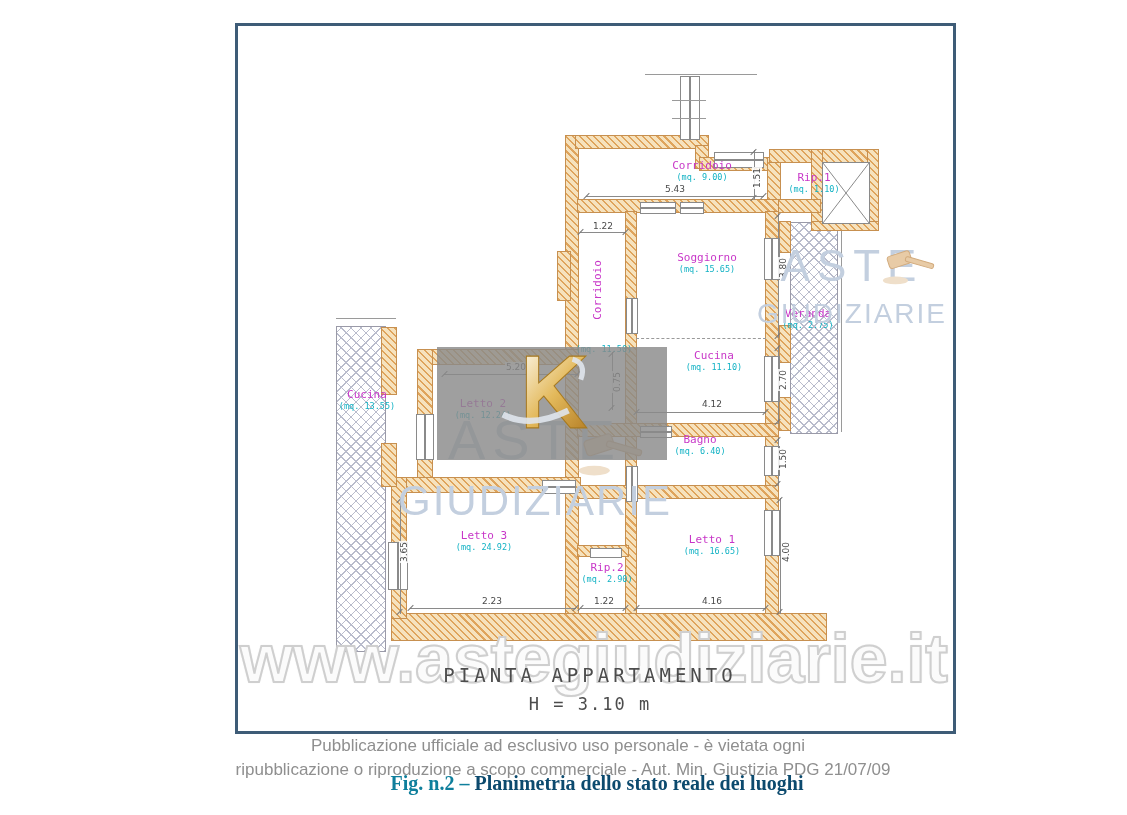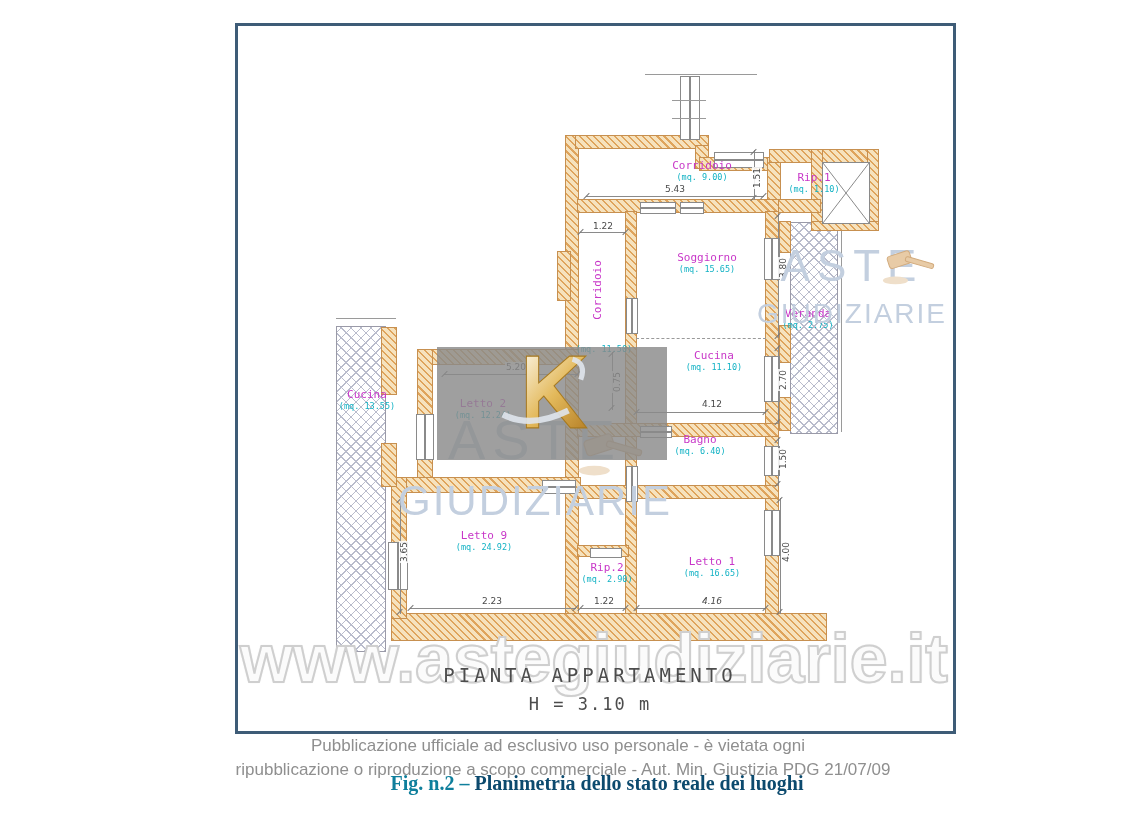--- a/index.html
+++ b/index.html
@@ -157,21 +157,21 @@
   <div class="dl v" style="left:612px;top:352px;height:58px;"></div>
 
   <span class="dimtxt" style="left:675px;top:189px;">5.43</span>
   <span class="dimtxt v" style="left:757px;top:178px;">1.51</span>
   <span class="dimtxt" style="left:603px;top:226px;">1.22</span>
   <span class="dimtxt v" style="left:783px;top:268px;">3.80</span>
   <span class="dimtxt v" style="left:783px;top:380px;">2.70</span>
   <span class="dimtxt" style="left:712px;top:404px;">4.12</span>
   <span class="dimtxt v" style="left:783px;top:459px;">1.50</span>
   <span class="dimtxt v" style="left:786px;top:552px;">4.00</span>
-  <span class="dimtxt" style="left:712px;top:601px;font-style:italic;">4.16</span>
+  <span class="dimtxt" style="left:712px;top:601px;">4.16</span>
   <span class="dimtxt" style="left:604px;top:601px;">1.22</span>
   <span class="dimtxt" style="left:492px;top:601px;">2.23</span>
   <span class="dimtxt v" style="left:404px;top:552px;">3.65</span>
   <span class="dimtxt" style="left:516px;top:367px;">5.20</span>
   <span class="dimtxt v" style="left:617px;top:382px;">0.75</span>
 
   <div class="room" style="left:702px;top:170px;">
     <span class="rname">Corridoio</span>
     <span class="rarea">(mq. 9.00)</span>
   </div>
@@ -188,30 +188,30 @@
     <span class="rarea">(mq. 11.10)</span>
   </div>
   <div class="room" style="left:808px;top:318px;">
     <span class="rname">Veranda</span>
     <span class="rarea">(mq. 2.75)</span>
   </div>
   <div class="room" style="left:700px;top:444px;">
     <span class="rname">Bagno</span>
     <span class="rarea">(mq. 6.40)</span>
   </div>
-  <div class="room" style="left:712px;top:544px;margin-top:22px;">
+  <div class="room" style="left:712px;top:544px;">
     <span class="rname">Letto 1</span>
     <span class="rarea">(mq. 16.65)</span>
   </div>
   <div class="room" style="left:607px;top:572px;">
     <span class="rname">Rip.2</span>
     <span class="rarea">(mq. 2.90)</span>
   </div>
   <div class="room" style="left:484px;top:540px;">
-    <span class="rname">Letto 9</span>
+    <span class="rname">Letto 3</span>
     <span class="rarea">(mq. 24.92)</span>
   </div>
   <div class="room" style="left:483px;top:408px;">
     <span class="rname">Letto 2</span>
     <span class="rarea">(mq. 12.24)</span>
   </div>
   <div class="room vert" style="left:597px;top:290px;">
     <span class="rname">Corridoio</span>
   </div>
   <div class="room" style="left:604px;top:349px;">

